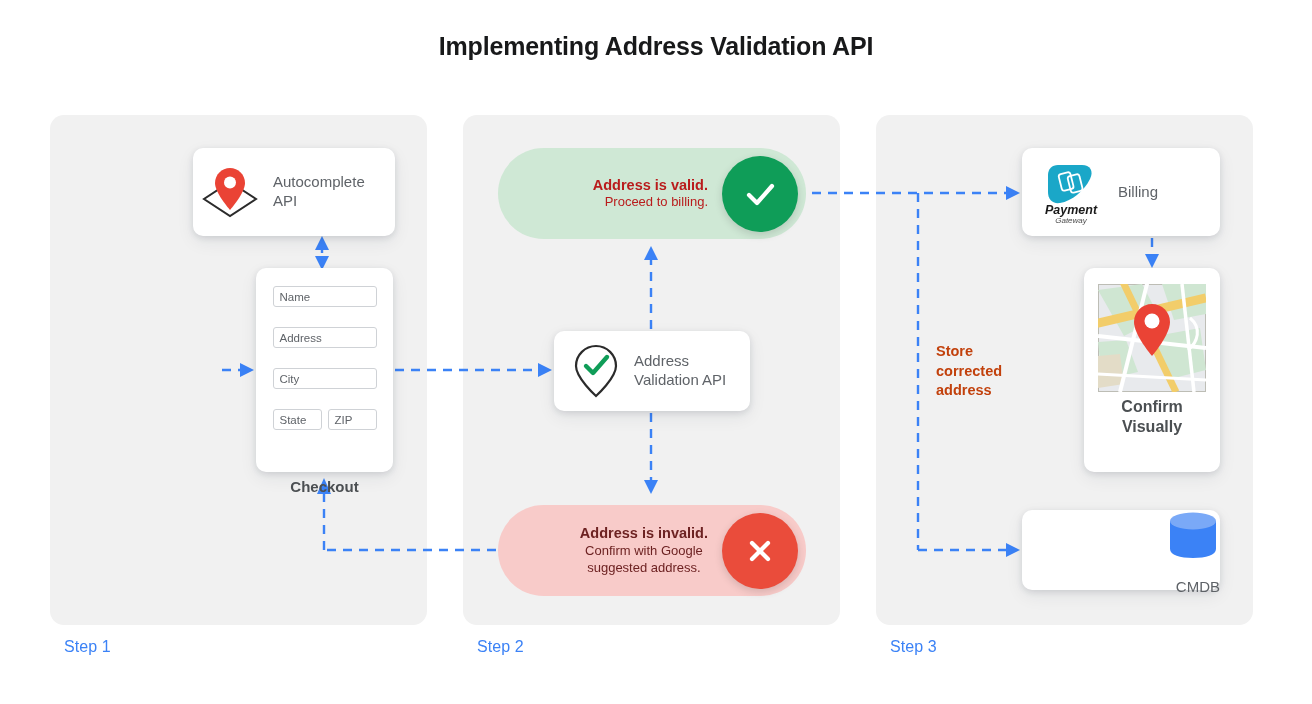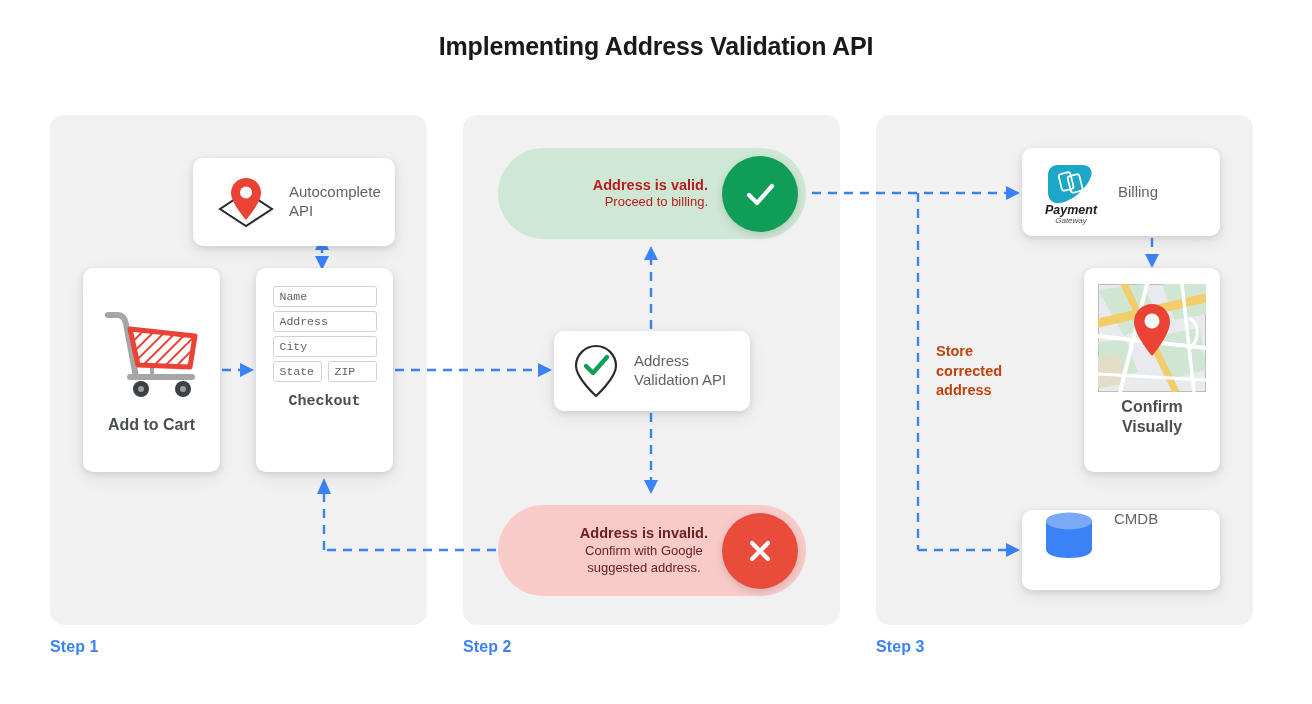--- a/index.html
+++ b/index.html
@@ -21,22 +21,23 @@
   .panel {
     position: absolute; top: 115px; height: 510px;
     background: #f1f1f1; border-radius: 14px;
   }
   #panel-1 { left: 50px;  width: 377px; }
   #panel-2 { left: 463px; width: 377px; }
   #panel-3 { left: 876px; width: 377px; }
 
   .step-label {
     position: absolute; top: 638px;
-    font-size: 16px; font-weight: bold; color: #3b82f6;
+    font-size: 16px; font-weight: normal; color: #3b82f6;
     letter-spacing: 0.1px;
+    margin-left: 14px;
   }
   #step-label-1 { left: 50px; }
   #step-label-2 { left: 463px; }
   #step-label-3 { left: 876px; }
 
   
   .card {
     position: absolute;
     background: #ffffff;
     border-radius: 10px;
@@ -45,44 +46,44 @@
   .card-label {
     font-size: 15px; color: #5f6368; line-height: 1.25;
   }
   .card-caption {
     font-size: 16px; font-weight: bold; color: #4b4f52;
     text-align: center; line-height: 1.22;
   }
 
   
   #card-autocomplete {
-    left: 193px; top: 158px; width: 202px; height: 88px;
-    display: flex; align-items: center; padding-left: 24px; gap: 14px;
+    left: 193px; top: 148px; width: 202px; height: 88px;
+    display: flex; align-items: center; padding-left: 8px; gap: 14px;
   }
   
   #card-addtocart {
     left: 83px; top: 268px; width: 137px; height: 204px;
     display: flex; flex-direction: column; align-items: center;
     justify-content: center; gap: 14px;
   }
   
   #card-checkout {
     left: 256px; top: 268px; width: 137px; height: 204px;
     display: flex; flex-direction: column; align-items: center;
-    padding-top: 18px; gap: 4px; font-family: Liberation Mono, monospace;
+    padding-top: 18px; gap: 20px;
   }
   .field {
     border: 1px solid #cfd2d6; border-radius: 3px; background: #fff;
     font-size: 11.5px; color: #5f6368;
     padding: 4px 6px; width: 104px; height: 21px;
     display: flex; align-items: center;
   }
   .field-row { display: flex; gap: 6px; width: 104px; align-items: flex-end; }
   .field-row .field { width: 49px; }
-  #checkout-caption { margin-top: 7px; font-size: 15px; }
+  #checkout-caption { margin-top: 28px; font-size: 15px; }
 
   
   #card-validation {
     left: 554px; top: 331px; width: 196px; height: 80px;
     display: flex; align-items: center; padding-left: 16px; gap: 12px;
   }
 
   
   #card-billing {
     left: 1022px; top: 148px; width: 198px; height: 88px;
@@ -90,21 +91,21 @@
   }
   
   #card-confirm {
     left: 1084px; top: 268px; width: 136px; height: 204px;
     display: flex; flex-direction: column; align-items: center;
     padding-top: 16px; gap: 5px;
   }
   
   #card-cmdb {
     left: 1022px; top: 510px; width: 198px; height: 80px;
-    display: flex; align-items: flex-start; padding-left: 20px; gap: 18px;
+    display: flex; align-items: flex-end; padding-left: 20px; gap: 18px; flex-direction: column;
   }
 
   
   .pill {
     position: absolute; border-radius: 46px;
     display: flex; align-items: center; justify-content: flex-end;
   }
   #pill-valid {
     left: 498px; top: 148px; width: 308px; height: 91px;
     background: #cfe8d5;
@@ -194,39 +195,20 @@
       <polygon points="29,16 55,33 29,50 3,33" fill="none" stroke="#2b2b2b" stroke-width="2"></polygon>
       <path d="M29 2 C20.7 2 14 8.7 14 17 C14 27 29 44 29 44 C29 44 44 27 44 17 C44 8.7 37.3 2 29 2 Z" fill="#ea4335"></path>
       <circle cx="29" cy="16.5" r="6" fill="#ffffff"></circle>
     </svg>
     <div class="card-label">
       <div>Autocomplete</div>
       <div>API</div>
     </div>
   </div>
 
-  <div class="card" id="card-addtocart">
-    <svg class="icon" width="104" height="96" viewBox="0 0 104 96">
-      <defs>
-        <pattern id="hatch" width="8" height="8" patternTransform="rotate(45)" patternUnits="userSpaceOnUse">
-          <rect width="8" height="8" fill="#ffffff"></rect>
-          <line x1="0" y1="0" x2="0" y2="8" stroke="#ea4335" stroke-width="4"></line>
-        </pattern>
-      </defs>
-      <path d="M8 10 L18 10 C23 10 25 14 26 19 L36 72" fill="none" stroke="#a6a6a6" stroke-width="6" stroke-linecap="round"></path>
-      <line x1="30" y1="72" x2="92" y2="72" stroke="#a6a6a6" stroke-width="6" stroke-linecap="round"></line>
-      <line x1="52" y1="30" x2="52" y2="72" stroke="#a6a6a6" stroke-width="4"></line>
-      <polygon points="30,24 95,31 90,62 38,60" fill="url(#hatch)" stroke="#ea4335" stroke-width="5" stroke-linejoin="round"></polygon>
-      <circle cx="41" cy="84" r="8" fill="#3c4043"></circle>
-      <circle cx="41" cy="84" r="3" fill="#9aa0a6"></circle>
-      <circle cx="83" cy="84" r="8" fill="#3c4043"></circle>
-      <circle cx="83" cy="84" r="3" fill="#9aa0a6"></circle>
-    </svg>
-    <div class="card-caption">Add to Cart</div>
-  </div>
 
   <div class="card" id="card-checkout">
     <div class="field">
       <span>Name</span>
     </div>
     <div class="field">
       <span>Address</span>
     </div>
     <div class="field">
       <span>City</span>

